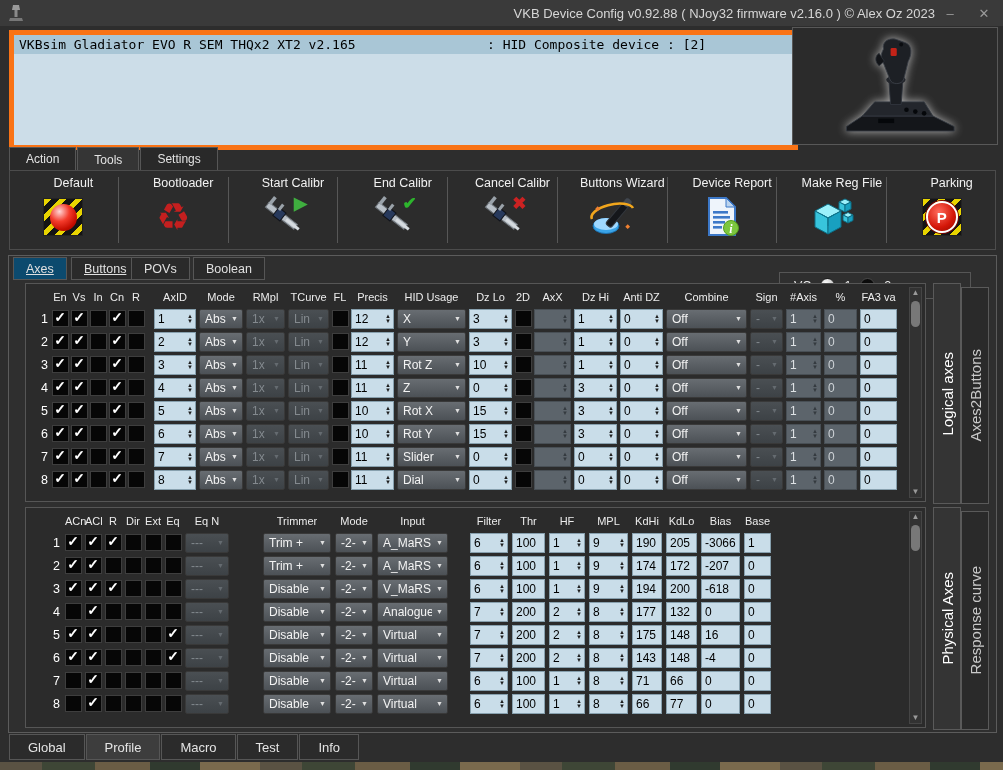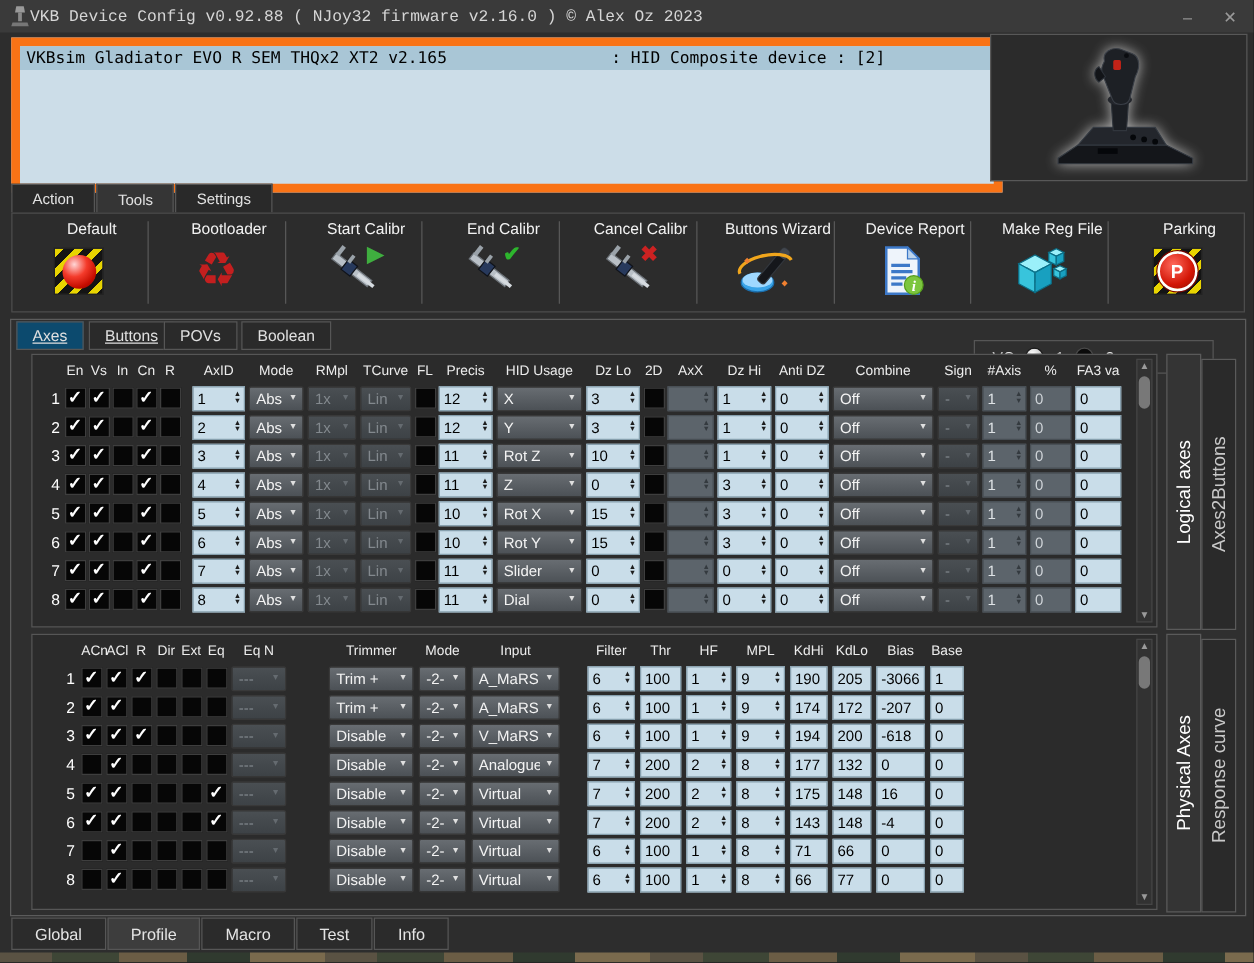--- a/index.html
+++ b/index.html
@@ -1,23 +1,23 @@
 <!DOCTYPE html>
 <html><head>
 <meta charset="utf-8">
 <style>
   html,body{margin:0;padding:0;background:#1b1b1b;}
   #window{position:relative;width:1003px;height:770px;background:#2d2d2d;font-family:"Liberation Sans",sans-serif;overflow:hidden;color:#ddd;}
   
   #titlebar{position:absolute;top:0;left:0;right:0;height:26px;background:#3a3a3a;display:flex;align-items:center;}
-  #titlebar .ttl{flex:1;text-align:left;font-size:13px;color:#d6d6d6;font-family:Liberation Mono, monospace;}
+  #titlebar .ttl{flex:1;text-align:right;font-size:13px;color:#d6d6d6;}
   .winbtn{width:30px;height:20px;display:flex;align-items:center;justify-content:center;color:#9a9a9a;font-size:13px;margin-right:4px;}
   #app-icon{margin-left:8px;width:16px;height:18px;}
   
-  #device-list{position:absolute;left:9px;top:30px;width:779px;height:110px;background:#ccdde8;border:7px solid #f97316;font-family:"DejaVu Sans Mono","Liberation Mono",monospace;font-size:13px;color:#000;}
+  #device-list{position:absolute;left:9px;top:30px;width:779px;height:110px;background:#ccdde8;border:5px solid #f97316;font-family:"DejaVu Sans Mono","Liberation Mono",monospace;font-size:13px;color:#000;}
   #device-row{display:flex;background:#a9c6d6;padding:2px 5px;white-space:pre;}
   #device-row .nm{width:468px;}
   #joy-panel{position:absolute;left:792px;top:27px;width:204px;height:116px;background:#2b2b2b;border:1px solid #585858;display:flex;align-items:center;justify-content:center;}
   #joy-panel svg{filter:drop-shadow(0 0 5px rgba(255,255,255,.65));}
   
   #main-tabs{position:absolute;top:147px;left:9px;display:flex;}
   .mtab{padding:4px 16px 3px;font-size:12px;color:#e2e2e2;background:#292929;border:1px solid #565656;border-bottom:none;margin-right:1px;}
   .mtab.active{background:#353535;padding-top:5px;}
   
   #toolbar{position:absolute;top:170px;left:9px;width:985px;height:78px;background:#2c2c2c;border:1px solid #4c4c4c;display:flex;align-items:stretch;}

